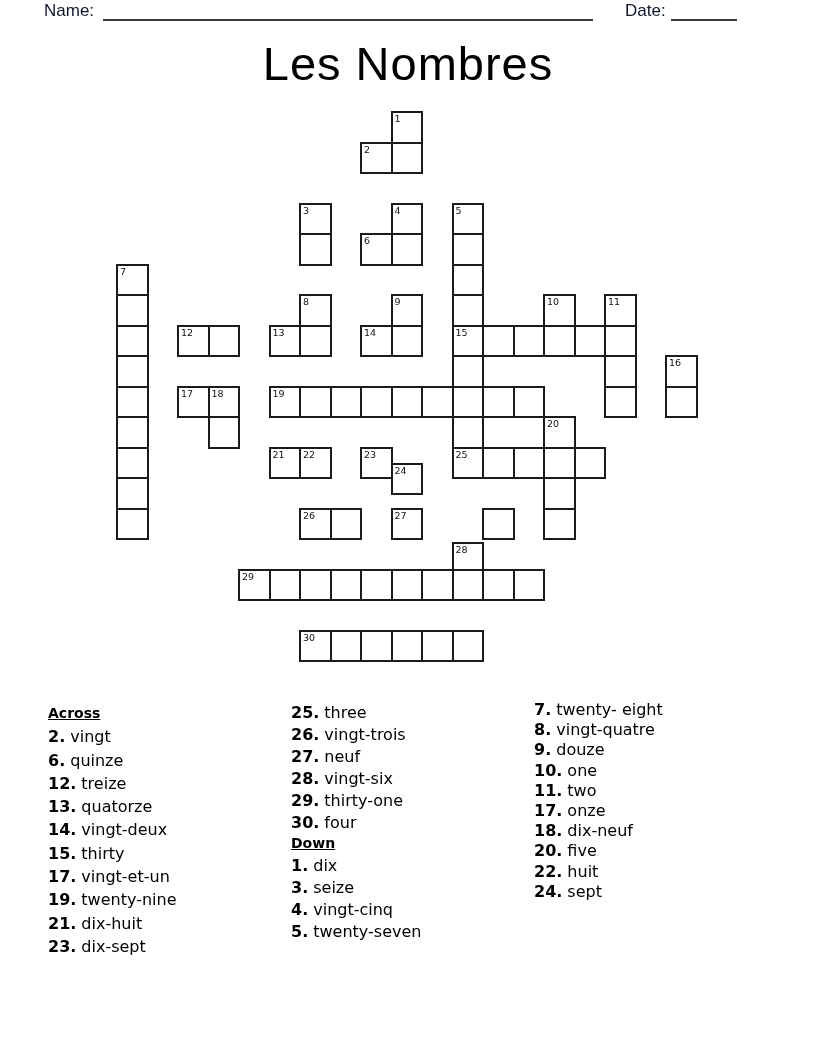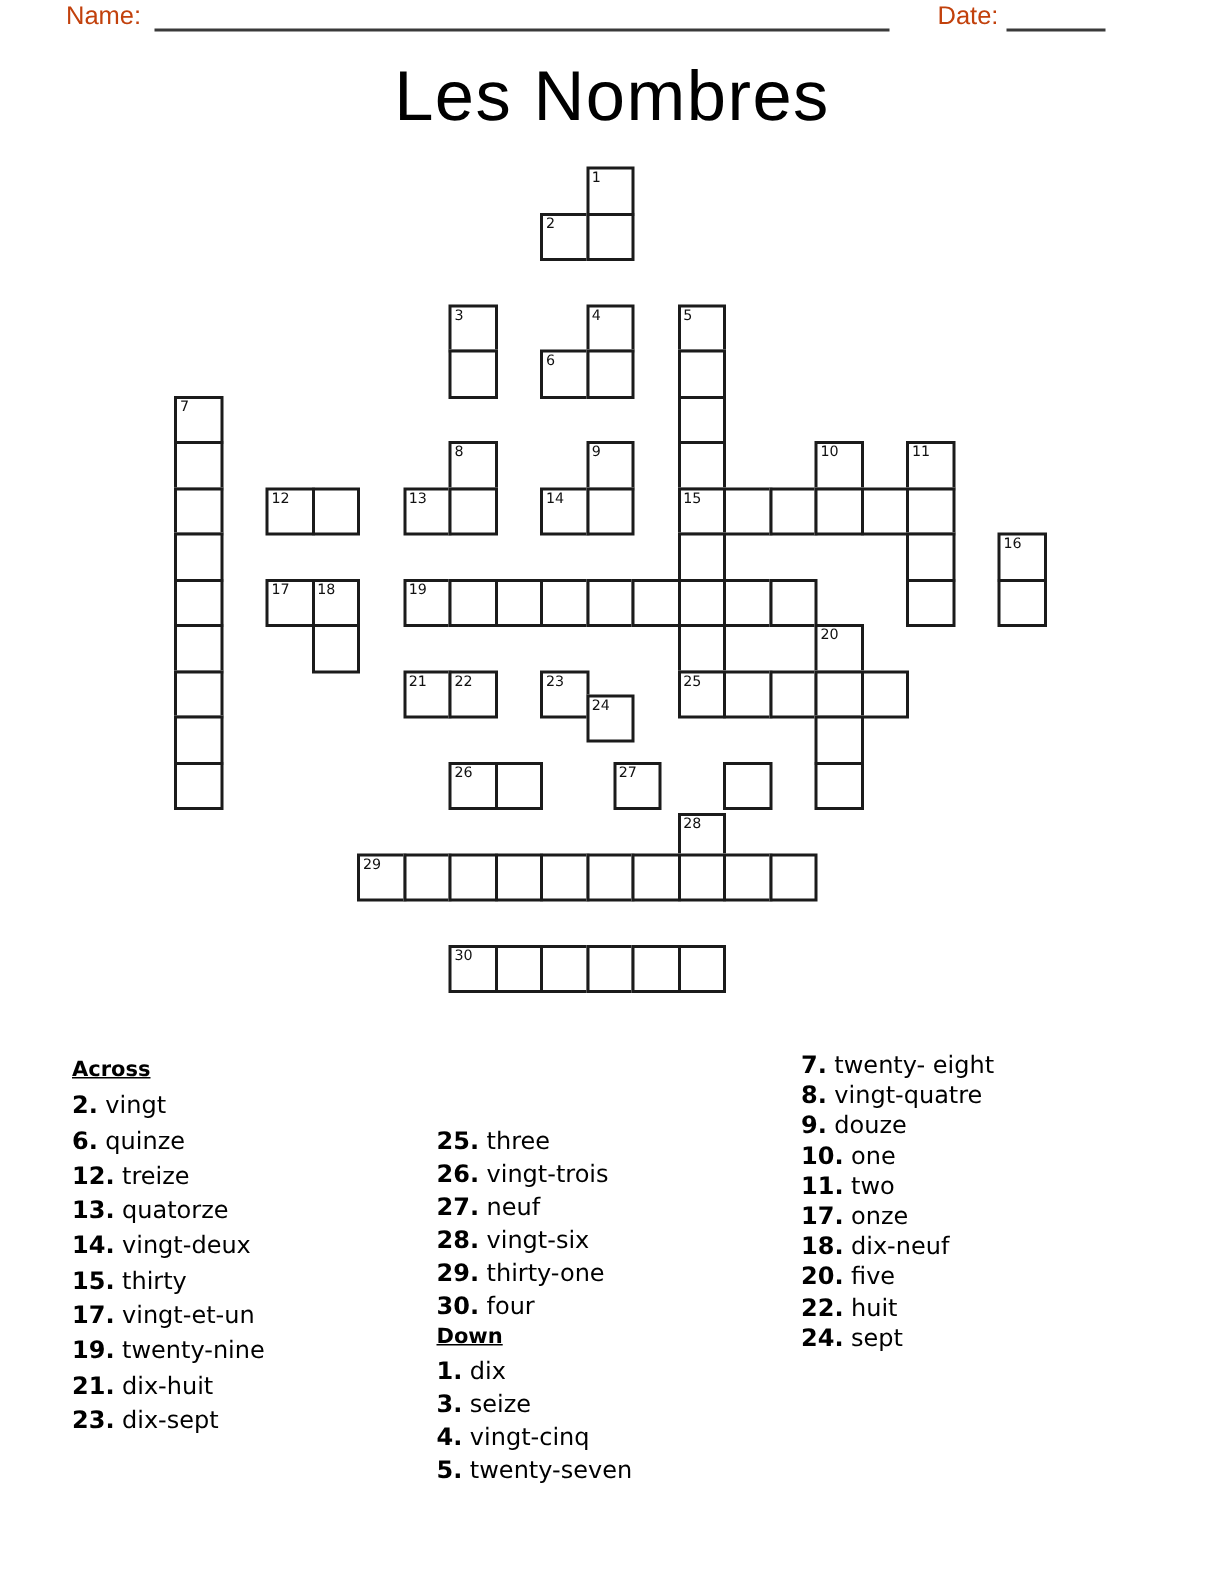--- a/index.html
+++ b/index.html
@@ -1,20 +1,20 @@
 <!DOCTYPE html>
 <html><head>
 <meta charset="utf-8">
 <style>
   html,body{margin:0;padding:0;background:#fff;}
   .page{position:relative;width:816px;height:1056px;background:#fff;overflow:hidden;
         font-family:"Liberation Sans",sans-serif;color:#000;}
 
   
-  .hlabel{position:absolute;top:1px;font-size:17px;color:#c2410c;}
+  .hlabel{position:absolute;top:1px;font-size:17px;color:#0f172a;}
   .name-label{left:44px;}
   .date-label{left:625px;}
   .blank-line{position:absolute;top:19px;height:0;border-bottom:2px solid #3a3a3a;}
   .name-line{left:103px;width:490px;}
   .date-line{left:671px;width:66px;}
 
   
   .title{position:absolute;left:0;top:36px;width:816px;text-align:center;
          font-size:47px;font-weight:normal;letter-spacing:1px;margin:0;}
 
@@ -22,21 +22,21 @@
   .grid{position:absolute;left:116px;top:111px;width:584px;height:553px;}
   .cell{position:absolute;box-sizing:border-box;width:32.5px;height:32.5px;
         border:2px solid #1b1b1b;background:#fff;}
   .cnum{position:absolute;top:0;left:2px;font-size:9.5px;line-height:11px;
         font-family:"DejaVu Sans",sans-serif;color:#111;}
 
   
   .clue-col{position:absolute;width:242px;font-family:"DejaVu Sans",sans-serif;
             font-size:16px;white-space:nowrap;}
   .col-0{left:48px;top:702px;line-height:23.3px;}
-  .col-1{left:291px;top:702px;line-height:21.9px;margin-top:48px;}
+  .col-1{left:291px;top:702px;line-height:21.9px;}
   .col-2{left:534px;top:700px;line-height:20.2px;}
   .clue-header{font-weight:bold;text-decoration:underline;font-size:14px;}
   .clue-num{font-weight:bold;margin-right:5px;}
 </style>
 </head>
 <body>
 
 <div class="page">
 
   <span class="hlabel name-label">Name:</span>
@@ -160,21 +160,21 @@
       <div class="cell" style="left: 396.5px; top: 335.5px;"></div>
       <div class="cell" style="left: 427px; top: 335.5px;"></div>
       <div class="cell" style="left: 457.5px; top: 335.5px;"></div>
       <div class="cell" style="left: 0px; top: 366px;"></div>
       <div class="cell" style="left: 427px; top: 366px;"></div>
       <div class="cell" style="left: 0px; top: 396.5px;"></div>
       <div class="cell" style="left: 183px; top: 396.5px;">
         <span class="cnum">26</span>
       </div>
       <div class="cell" style="left: 213.5px; top: 396.5px;"></div>
-      <div class="cell" style="left: 274.5px; top: 396.5px; margin-left: 18px;">
+      <div class="cell" style="left: 274.5px; top: 396.5px;">
         <span class="cnum">27</span>
       </div>
       <div class="cell" style="left: 335.5px; top: 394px; margin-top: 37px;">
         <span class="cnum">28</span>
       </div>
       <div class="cell" style="left: 366px; top: 396.5px;"></div>
       <div class="cell" style="left: 427px; top: 396.5px;"></div>
       <div class="cell" style="left: 122px; top: 457.5px;">
         <span class="cnum">29</span>
       </div>

